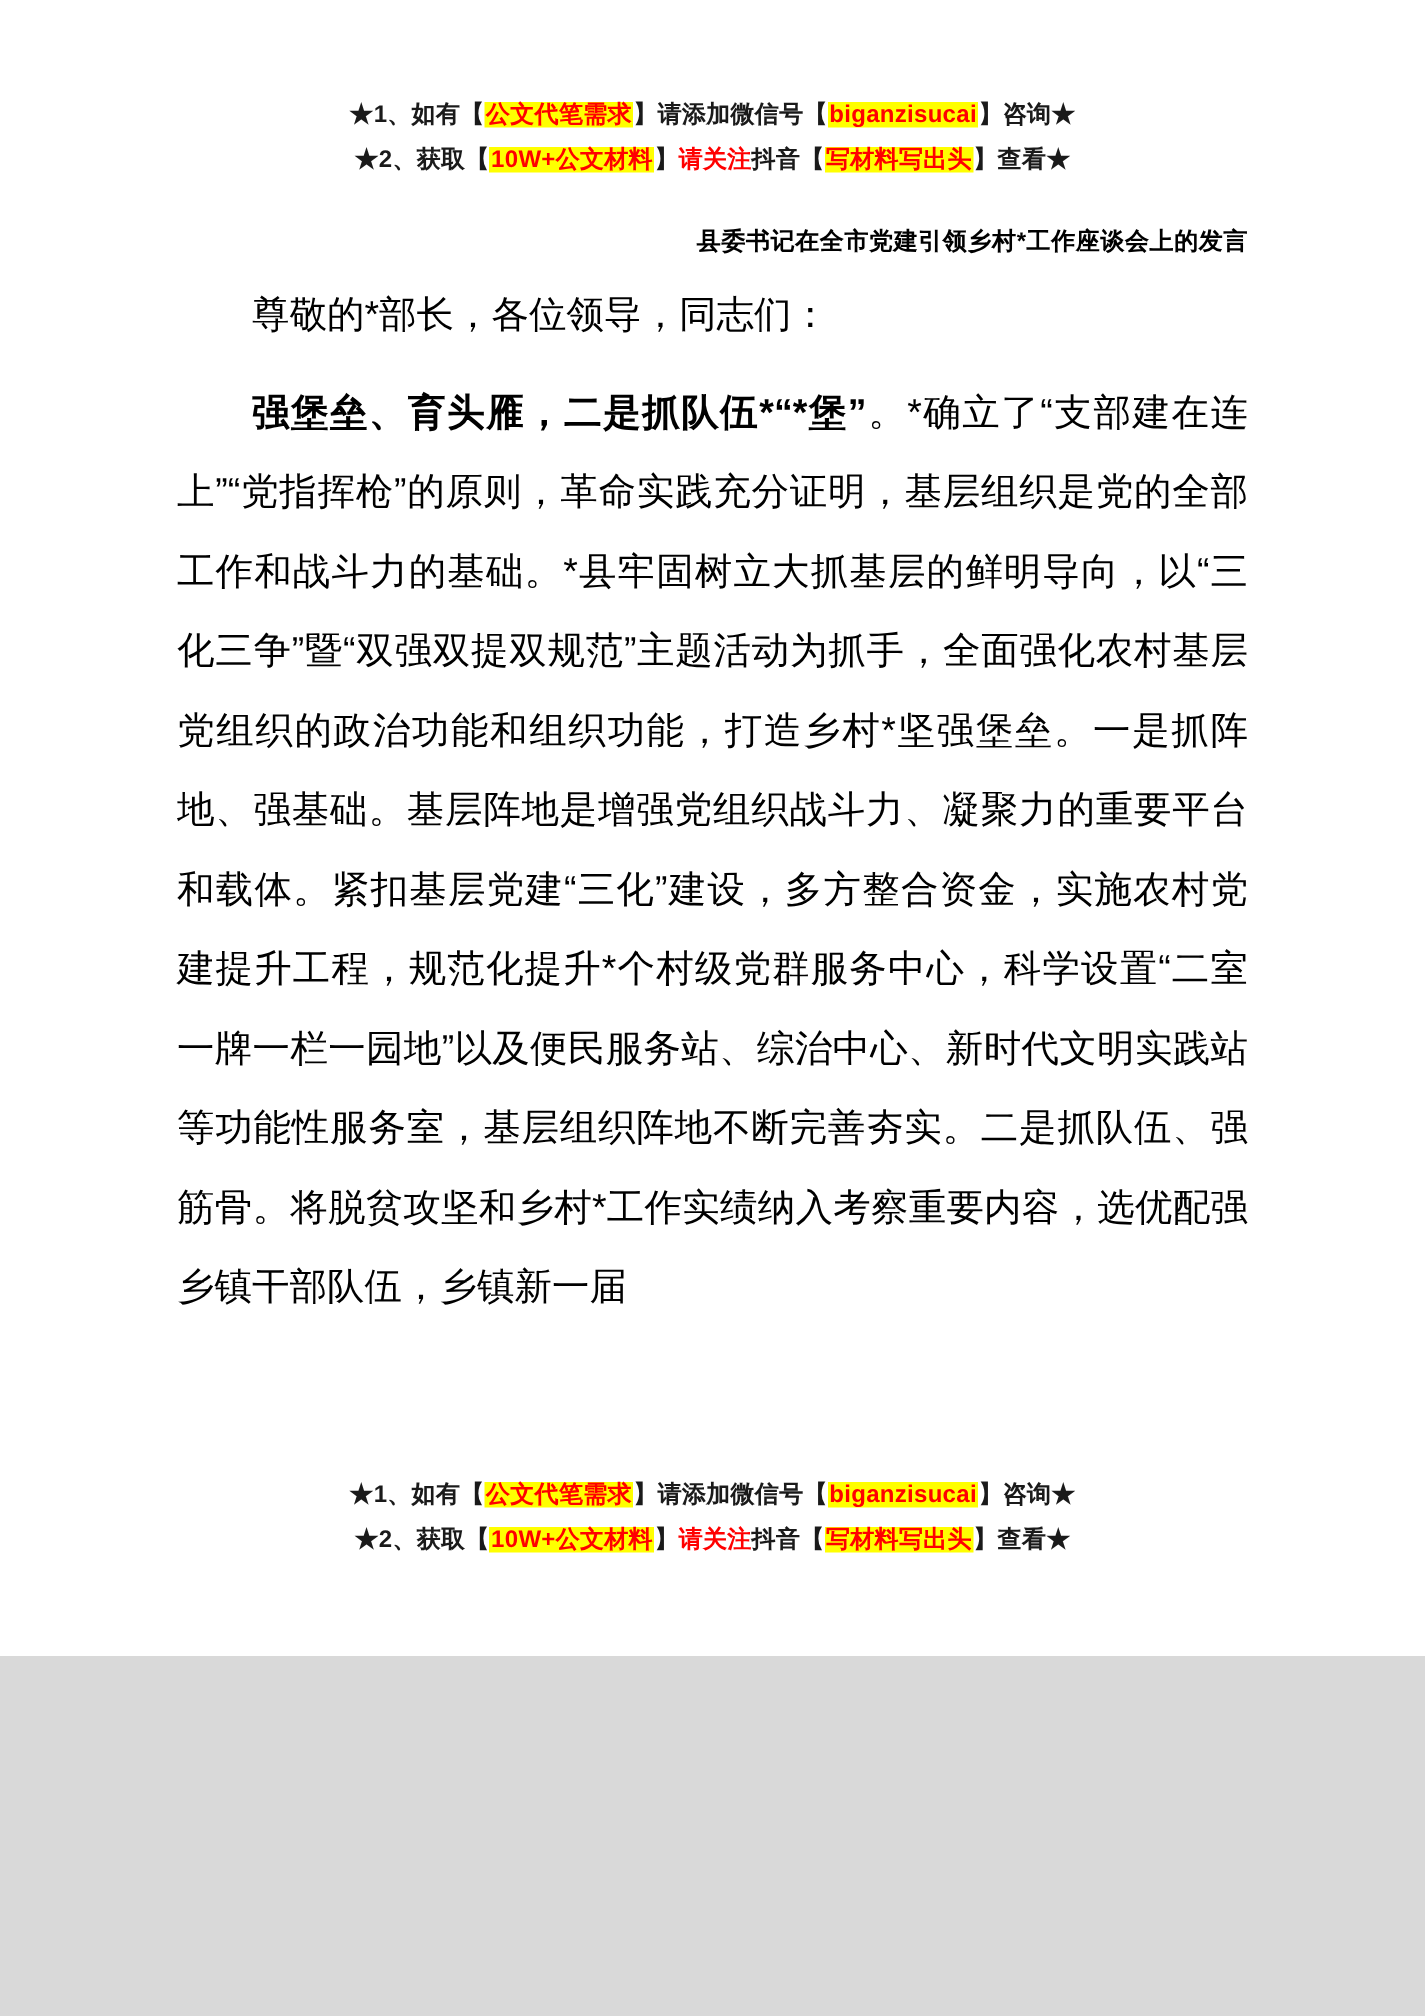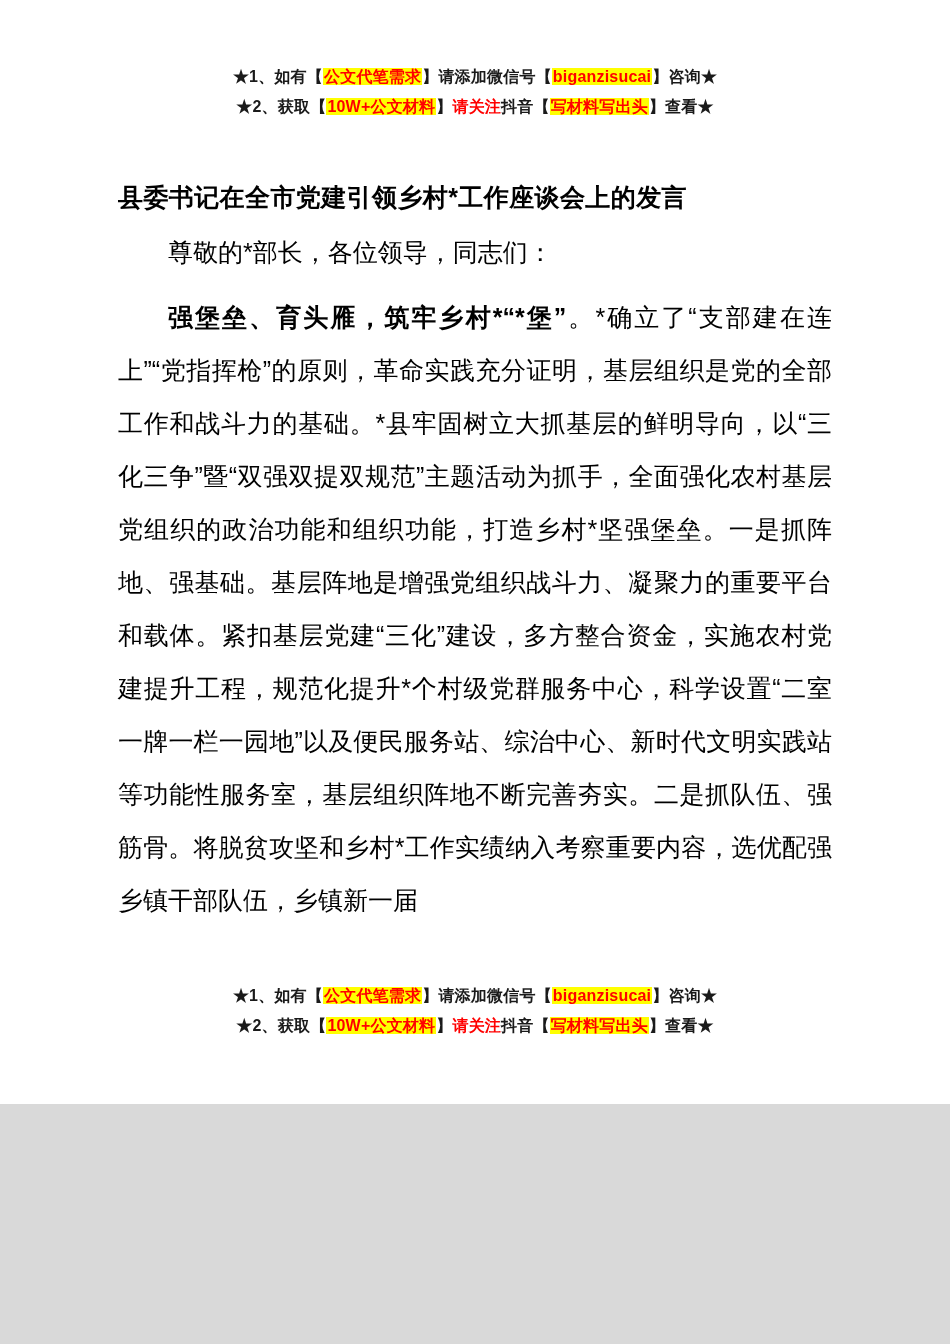--- a/index.html
+++ b/index.html
@@ -46,25 +46,25 @@
     position: absolute;
     left: 0;
     right: 0;
     bottom: 62px;
   }
   .doc {
     padding: 0 118px;
     box-sizing: border-box;
   }
   .doc-title {
-    text-align: left;
-    font-size: 25px;
+    text-align: right;
+    font-size: 16px;
     font-weight: bold;
     color: #000000;
-    margin-top: 58px;
+    margin-top: 29px;
     margin-bottom: 6px;
     letter-spacing: 0.4px;
   }
   .para {
     font-size: 25px;
     line-height: 53px;
     color: #000000;
     text-align: justify;
     text-justify: inter-ideograph;
     margin: 12px 0 0 0;
@@ -82,21 +82,21 @@
       <span class="star">★</span><span>1、如有</span><span class="bracket">【</span><span class="hl-yellow">公文代笔需求</span><span class="bracket">】</span><span>请添加微信号</span><span class="bracket">【</span><span class="hl-yellow">biganzisucai</span><span class="bracket">】</span><span>咨询</span><span class="star">★</span>
     </div>
     <div>
       <span class="star">★</span><span>2、获取</span><span class="bracket">【</span><span class="hl-yellow">10W+公文材料</span><span class="bracket">】</span><span class="hl-red">请关注</span><span>抖音</span><span class="bracket">【</span><span class="hl-yellow">写材料写出头</span><span class="bracket">】</span><span>查看</span><span class="star">★</span>
     </div>
   </div>
 
   <div class="doc">
     <div class="doc-title">县委书记在全市党建引领乡村*工作座谈会上的发言</div>
     <p class="para">尊敬的*部长，各位领导，同志们：</p>
-    <p class="para"><b>强堡垒、育头雁，筑牢乡村*“*堡”</b><span>。*确立了“支部建在连上”“党指挥枪”的原则，革命实践充分证明，基层组织是党的全部工作和战斗力的基础。*县牢固树立大抓基层的鲜明导向，以“三化三争”暨“双强双提双规范”主题活动为抓手，全面强化农村基层党组织的政治功能和组织功能，打造乡村*坚强堡垒。一是抓阵地、强基础。基层阵地是增强党组织战斗力、凝聚力的重要平台和载体。紧扣基层党建“三化”建设，多方整合资金，实施农村党建提升工程，规范化提升*个村级党群服务中心，科学设置“二室一牌一栏一园地”以及便民服务站、综治中心、新时代文明实践站等功能性服务室，基层组织阵地不断完善夯实。二是抓队伍、强筋骨。将脱贫攻坚和乡村*工作实绩纳入考察重要内容，选优配强乡镇干部队伍，乡镇新一届</span></p>
+    <p class="para"><b>强堡垒、育头雁，二是抓队伍*“*堡”</b><span>。*确立了“支部建在连上”“党指挥枪”的原则，革命实践充分证明，基层组织是党的全部工作和战斗力的基础。*县牢固树立大抓基层的鲜明导向，以“三化三争”暨“双强双提双规范”主题活动为抓手，全面强化农村基层党组织的政治功能和组织功能，打造乡村*坚强堡垒。一是抓阵地、强基础。基层阵地是增强党组织战斗力、凝聚力的重要平台和载体。紧扣基层党建“三化”建设，多方整合资金，实施农村党建提升工程，规范化提升*个村级党群服务中心，科学设置“二室一牌一栏一园地”以及便民服务站、综治中心、新时代文明实践站等功能性服务室，基层组织阵地不断完善夯实。二是抓队伍、强筋骨。将脱贫攻坚和乡村*工作实绩纳入考察重要内容，选优配强乡镇干部队伍，乡镇新一届</span></p>
   </div>
 
   <div class="banner banner-bottom">
     <div>
       <span class="star">★</span><span>1、如有</span><span class="bracket">【</span><span class="hl-yellow">公文代笔需求</span><span class="bracket">】</span><span>请添加微信号</span><span class="bracket">【</span><span class="hl-yellow">biganzisucai</span><span class="bracket">】</span><span>咨询</span><span class="star">★</span>
     </div>
     <div>
       <span class="star">★</span><span>2、获取</span><span class="bracket">【</span><span class="hl-yellow">10W+公文材料</span><span class="bracket">】</span><span class="hl-red">请关注</span><span>抖音</span><span class="bracket">【</span><span class="hl-yellow">写材料写出头</span><span class="bracket">】</span><span>查看</span><span class="star">★</span>
     </div>
   </div>

